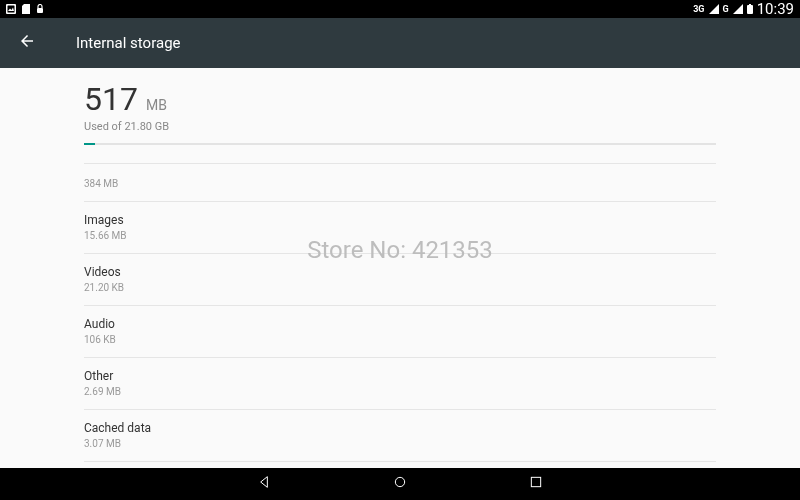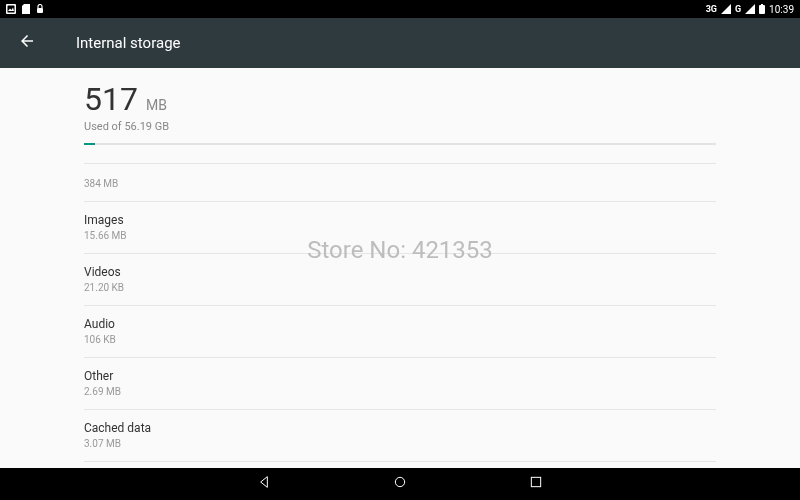--- a/index.html
+++ b/index.html
@@ -134,38 +134,38 @@
       <svg width="10" height="10" viewBox="0 0 10 10">
           <polygon points="0,10 10,10 10,0" fill="#fff"></polygon>
         </svg>
     </span>
     <span class="status-icon">
       <svg width="6" height="10" viewBox="0 0 6 10">
           <rect x="0" y="1" width="6" height="9" fill="#fff" rx="1"></rect>
           <rect x="2" y="0" width="2" height="1.5" fill="#fff"></rect>
         </svg>
     </span>
-    <span style="font-size:10px;">10:39</span>
+    <span style="font-size:15px;">10:39</span>
   </div>
 </div>
 
 <div class="app-bar">
   <span class="back-arrow">
     <svg width="18" height="18" viewBox="0 0 24 24">
         <path d="M20 11H7.83l5.59-5.59L12 4l-8 8 8 8 1.41-1.41L7.83 13H20z" fill="#fff"></path>
       </svg>
   </span>
   <span class="app-title">Internal storage</span>
 </div>
 
 <div class="content">
   <div class="usage-header">
     <span class="usage-value">517</span>
     <span class="usage-unit">MB</span>
-    <div class="usage-sub">Used of 56.19 GB</div>
+    <div class="usage-sub">Used of 21.80 GB</div>
   </div>
   <div class="progress-bar">
     <div class="progress-fill"></div>
   </div>
   <div class="category-list">
     <div class="category-item">
       <div class="category-sub">384 MB</div>
     </div>
     <div class="category-item">
       <div class="category-label">Images</div>

